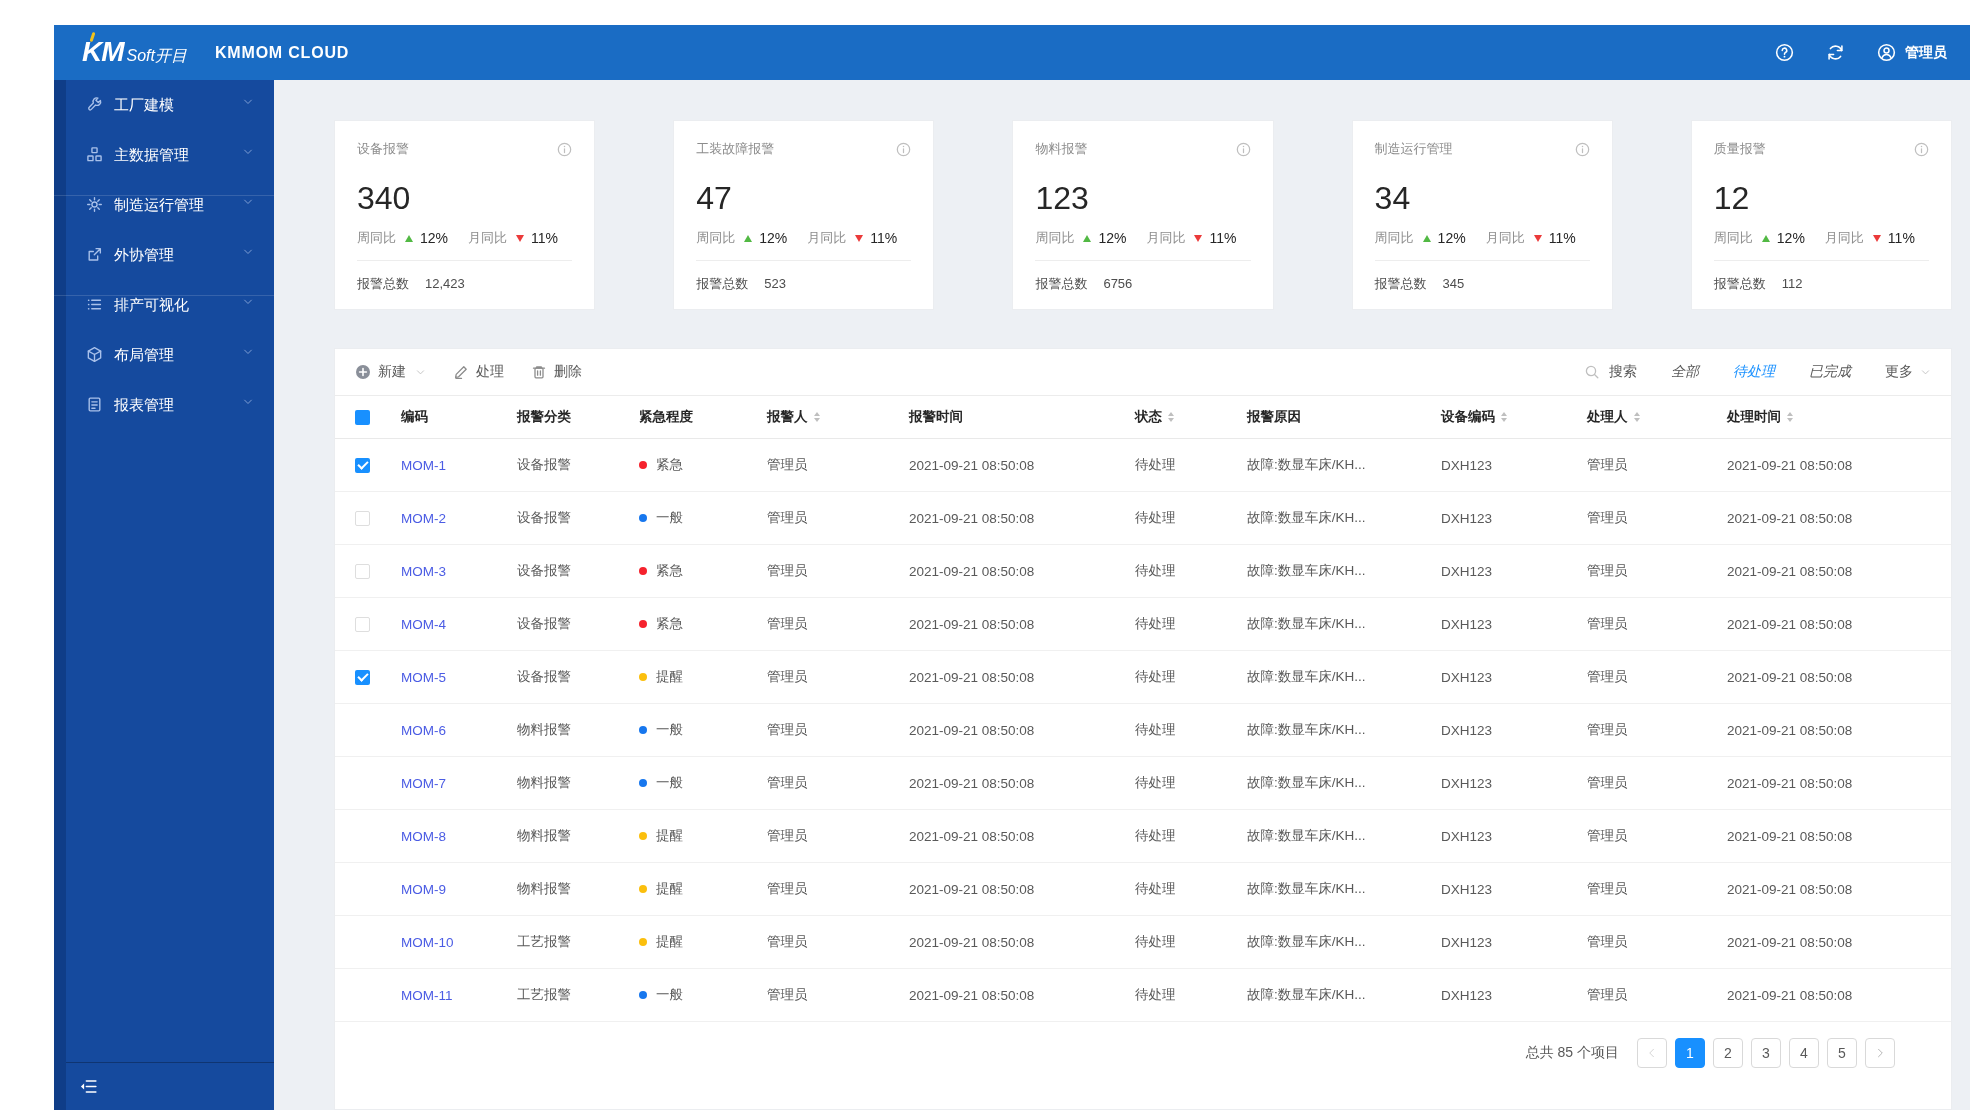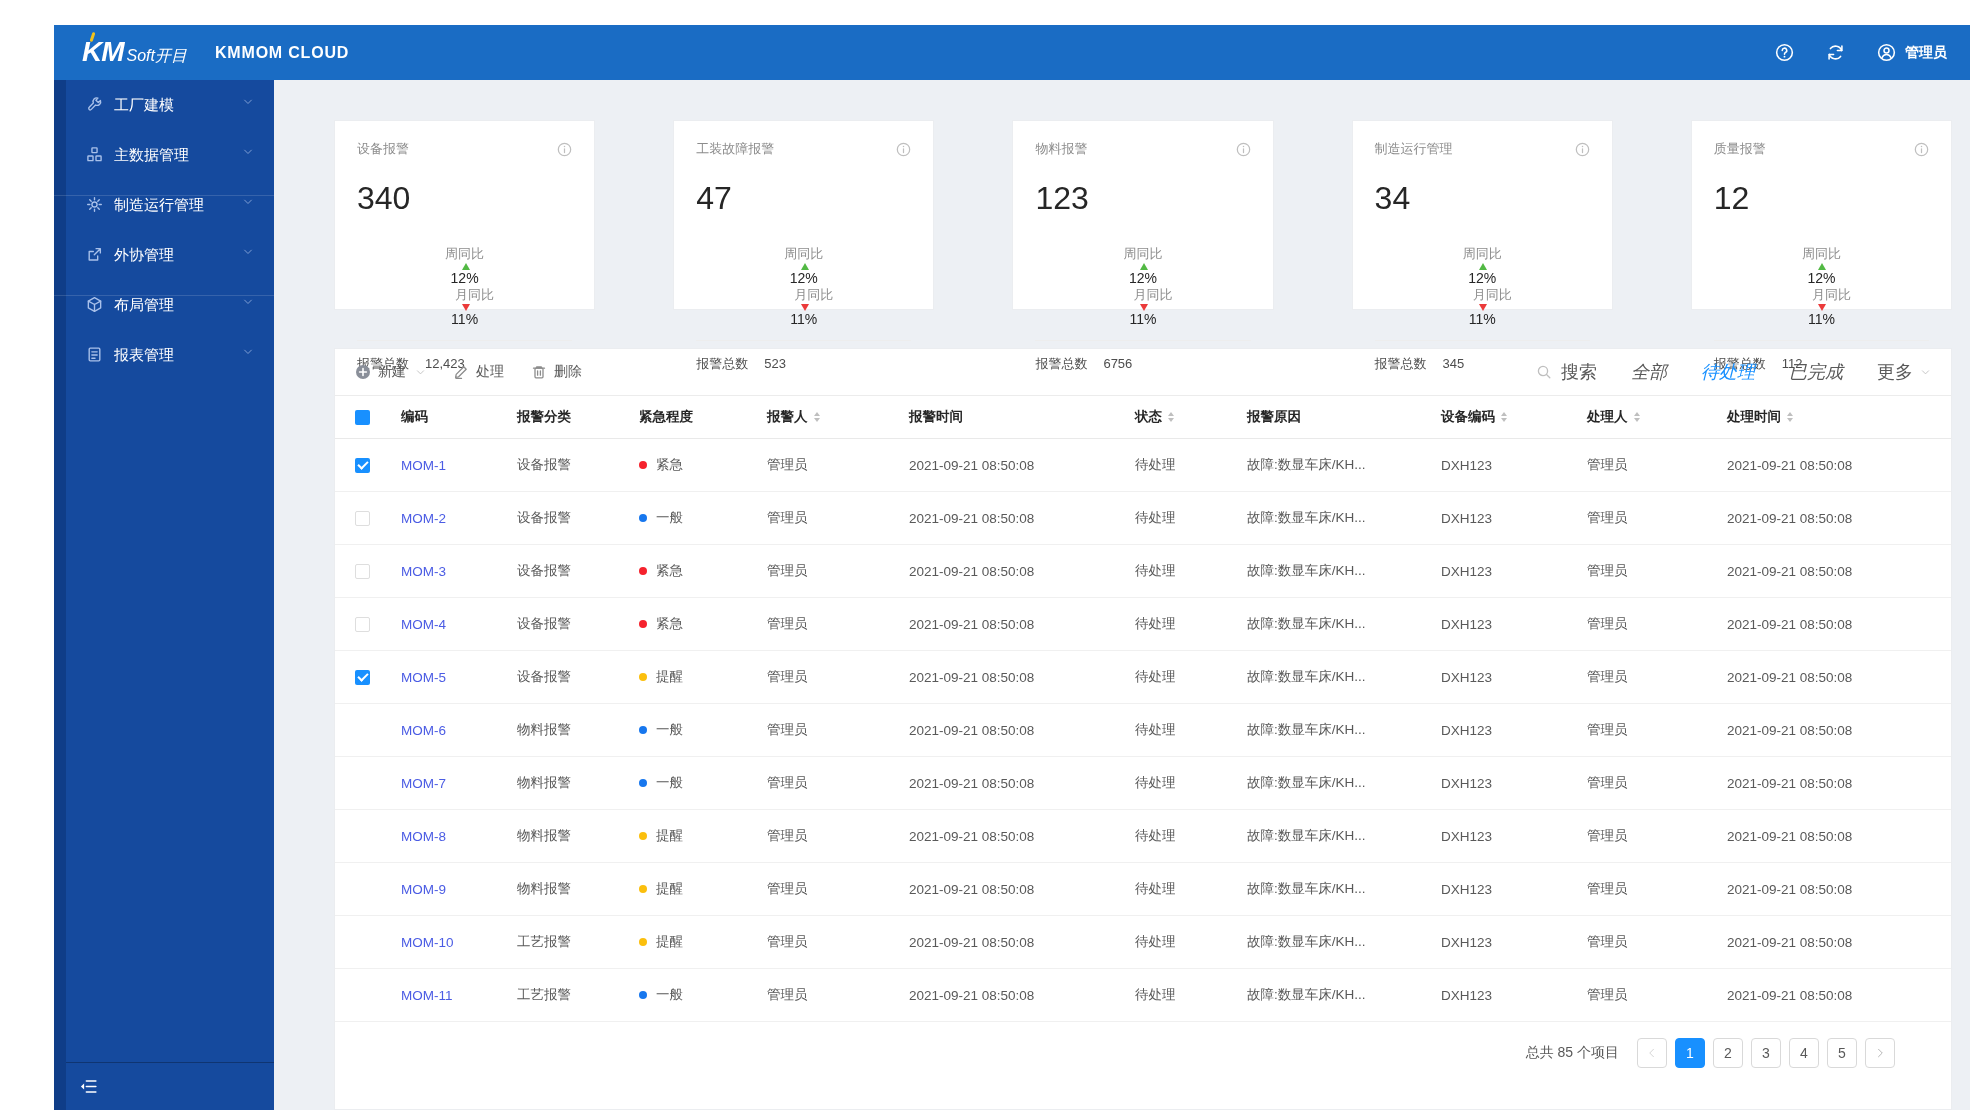--- a/index.html
+++ b/index.html
@@ -43,39 +43,39 @@
   .main{position:absolute;left:220px;top:55px;right:0;bottom:0;background:#edf0f4;
     padding:40px 27px 0 60px;overflow:hidden;}
 
   
   .cards{display:flex;gap:78px;height:190px;}
   .card{flex:1;background:#fff;border:1px solid #ebedf0;padding:19px 22px 0;}
   .card-head{display:flex;justify-content:space-between;align-items:center;
     color:#8c8c8c;font-size:13px;}
   .info-ic{width:15px;height:15px;color:#bfbfbf;display:inline-flex;cursor:pointer;}
   .card-num{font-size:32px;color:#262626;margin-top:22px;}
-  .card-stats{display:flex;align-items:center;margin-top:28px;font-size:13px;color:#8c8c8c;flex-direction:column;}
+  .card-stats{display:flex;align-items:center;margin-top:12px;font-size:13px;color:#8c8c8c;}
   .card-stats .tri-up{width:0;height:0;border-left:4px solid transparent;border-right:4px solid transparent;
     border-bottom:7px solid var(--up);margin:0 7px 0 9px;}
   .card-stats .tri-down{width:0;height:0;border-left:4px solid transparent;border-right:4px solid transparent;
     border-top:7px solid var(--down);margin:0 7px 0 9px;}
   .card-stats .s-val{color:#262626;font-size:14px;}
   .card-stats .ml{margin-left:20px;}
   .card-divider{border-top:1px solid #ededed;margin-top:13px;}
   .card-foot{height:45px;display:flex;align-items:center;font-size:13px;color:#4d4d4d;}
   .card-foot .lab{font-weight:500;}
   .card-foot .val{margin-left:16px;}
 
   
   .panel{background:#fff;border:1px solid #ebedf0;margin-top:38px;height:762px;}
   .toolbar{height:47px;display:flex;align-items:center;padding:0 20px;border-bottom:1px solid #ececec;}
   .tbtn{display:flex;align-items:center;gap:7px;color:#595959;font-size:14px;cursor:pointer;margin-right:27px;}
   .tbtn .ic{width:16px;height:16px;display:inline-flex;color:#8c8c8c;}
   .chev-sm{width:11px;height:11px;display:inline-flex;color:#bfbfbf;margin-left:2px;}
-  .toolbar-right{margin-left:auto;display:flex;align-items:center;gap:34px;font-size:18px;color:#595959;}
+  .toolbar-right{margin-left:auto;display:flex;align-items:center;gap:34px;font-size:14px;color:#595959;}
   .searchbox{display:flex;align-items:center;gap:9px;cursor:pointer;}
   .searchbox .ic{width:16px;height:16px;display:inline-flex;color:#bfbfbf;}
   .filter{cursor:pointer;font-style:italic;}
   .filter.active{color:var(--accent);}
   .morebox{display:flex;align-items:center;gap:5px;cursor:pointer;}
 
   
   .thead{display:flex;align-items:center;height:43px;padding:0 20px;font-size:13.5px;
     font-weight:bold;color:#262626;border-bottom:1px solid #e9e9e9;}
   .trow{display:flex;align-items:center;height:53px;padding:0 20px;font-size:13.5px;
@@ -215,20 +215,36 @@
             </svg>
           </span>
     <span class="side-label">外协管理</span>
     <span class="side-chev">
             <svg viewBox="0 0 16 16" width="100%" height="100%" fill="none" stroke="currentColor" stroke-width="1.3" stroke-linecap="round" stroke-linejoin="round">
               <path d="M3.5 5.5 8 10l4.5-4.5"></path>
             </svg>
           </span>
   </div>
 
+  <div class="side-item">
+    <span class="side-ic">
+            <svg viewBox="0 0 16 16" width="100%" height="100%" fill="none" stroke="currentColor" stroke-width="1.3" stroke-linecap="round" stroke-linejoin="round">
+              <path d="M5.4 4h8.2M5.4 8h8.2M5.4 12h8.2"></path>
+              <circle cx="2.5" cy="4" r=".8" fill="currentColor" stroke="none"></circle>
+              <circle cx="2.5" cy="8" r=".8" fill="currentColor" stroke="none"></circle>
+              <circle cx="2.5" cy="12" r=".8" fill="currentColor" stroke="none"></circle>
+            </svg>
+          </span>
+    <span class="side-label">排产可视化</span>
+    <span class="side-chev">
+            <svg viewBox="0 0 16 16" width="100%" height="100%" fill="none" stroke="currentColor" stroke-width="1.3" stroke-linecap="round" stroke-linejoin="round">
+              <path d="M3.5 5.5 8 10l4.5-4.5"></path>
+            </svg>
+          </span>
+  </div>
 
   <div class="side-item">
     <span class="side-ic">
             <svg viewBox="0 0 16 16" width="100%" height="100%" fill="none" stroke="currentColor" stroke-width="1.3" stroke-linecap="round" stroke-linejoin="round">
               <path d="M8 1.6l5.8 3.2v6.4L8 14.4l-5.8-3.2V4.8z"></path>
               <path d="M8 8l5.8-3.2M8 8 2.2 4.8M8 8v6.4"></path>
             </svg>
           </span>
     <span class="side-label">布局管理</span>
     <span class="side-chev">

